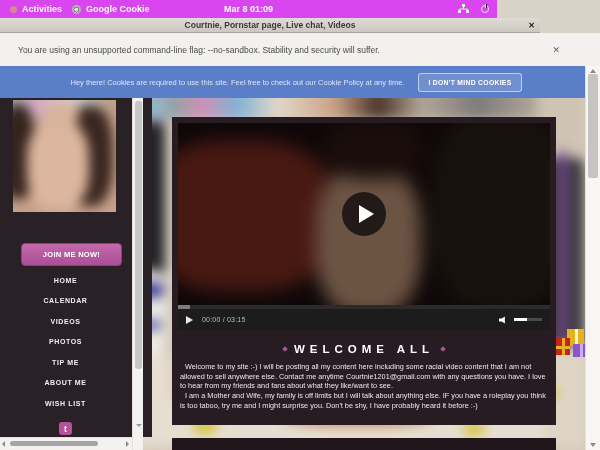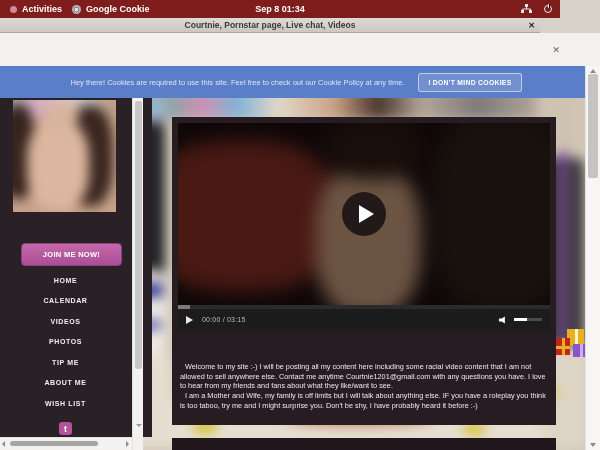--- a/index.html
+++ b/index.html
@@ -4,21 +4,21 @@
 <style>
   * { margin:0; padding:0; box-sizing:border-box; }
   html,body { background:#444; }
   .screen {
     position:relative; width:600px; height:450px; overflow:hidden;
     font-family:"Liberation Sans", sans-serif; background:#d8d2c8;
   }
   .abs { position:absolute; }
 
   
-  .topbar { left:0; top:0; width:560px; height:18px; background:#7f1d1d;
+  .topbar { left:0; top:0; width:497px; height:18px; background:#d946ef;
     color:#fff; display:flex; align-items:center; font-size:9px; font-weight:bold; }
   .tb-group { display:flex; align-items:center; gap:5px; margin-left:10px; }
   .dot-icon { width:7px; height:7px; border-radius:50%; background:#d2879b; }
   .chrome-icon { width:9px; height:9px; border-radius:50%;
     background:radial-gradient(circle at 50% 50%, #ddd 0 2px, #888 2px 3px, #b5b5b5 3px 5px); }
   .tb-clock { position:absolute; left:50%; transform:translateX(-50%); }
   .tb-right { position:absolute; right:8px; display:flex; gap:12px; align-items:center; }
   .power-icon { width:8px; height:8px; border:1px solid #e8e8e8; border-radius:50%; position:relative; }
   .power-icon:before { content:""; position:absolute; left:2.5px; top:-2px; width:1px; height:4px; background:#000; border-left:1px solid #e8e8e8; }
 
@@ -119,38 +119,39 @@
 
   <div class="abs topbar">
     <div class="tb-group">
       <span class="dot-icon"></span>
       <span>Activities</span>
     </div>
     <div class="tb-group">
       <span class="chrome-icon"></span>
       <span>Google Cookie</span>
     </div>
-    <div class="tb-clock">Sep 8 01:34</div>
+    <div class="tb-clock">Mar 8 01:09</div>
     <div class="tb-right">
       <svg width="11" height="10" viewBox="0 0 11 10">
         <rect x="4" y="0" width="3" height="3" fill="#e8e8e8"></rect>
         <rect x="0" y="6" width="3" height="3" fill="#e8e8e8"></rect>
         <rect x="8" y="6" width="3" height="3" fill="#e8e8e8"></rect>
         <path d="M5.5 3 L5.5 5 M1.5 6 L1.5 5 L9.5 5 L9.5 6" stroke="#e8e8e8" stroke-width="1" fill="none"></path>
       </svg>
       <span class="power-icon"></span>
     </div>
   </div>
 
   <div class="abs titlebar">
     <span>Courtnie, Pornstar page, Live chat, Videos</span>
     <span class="tb-close">✕</span>
   </div>
 
   <div class="abs warnbar">
+    <span class="warn-text">You are using an unsupported command-line flag: --no-sandbox. Stability and security will suffer.</span>
     <span class="warn-close">✕</span>
   </div>
 
   <div class="abs cookiebar">
     <span class="cookie-msg">Hey there! Cookies are required to use this site. Feel free to check out our Cookie Policy at any time.</span>
     <button class="cookie-btn">I DON'T MIND COOKIES</button>
   </div>
 
   <div class="abs main-bg">
     <div class="blur">
@@ -208,20 +209,25 @@
         <span class="vid-time">00:00 / 03:15</span>
         <div class="spacer"></div>
         <svg width="9" height="8" viewBox="0 0 10 8">
           <polygon points="0,2.4 3,2.4 6.5,0 6.5,8 3,5.6 0,5.6" fill="#ffffff"></polygon>
         </svg>
         <div class="vol-fill"></div>
         <div class="vol-rest"></div>
       </div>
     </div>
 
+    <div class="welcome-head">
+      <span class="diamond"></span>
+      <span class="txt">WELCOME ALL</span>
+      <span class="diamond"></span>
+    </div>
     <div class="welcome-body">
       <p>Welcome to my site :-)  I will be posting all my content here including some racial video content that I am not allowed to sell anywhere else.  Contact me anytime Courtnie1201@gmail.com with any questions you have.  I love to hear from my friends and fans about what they like/want to see.</p>
       <p>I am a Mother and Wife, my family is off limits but I will talk about anything else.  IF you have a roleplay you think is too taboo, try me and I might surprise you.  Don't be shy, I have probably heard it before :-)</p>
     </div>
   </div>
 
   <div class="abs panel2"></div>
 
   <div class="abs sidebar">
     <div class="sb-photo">

